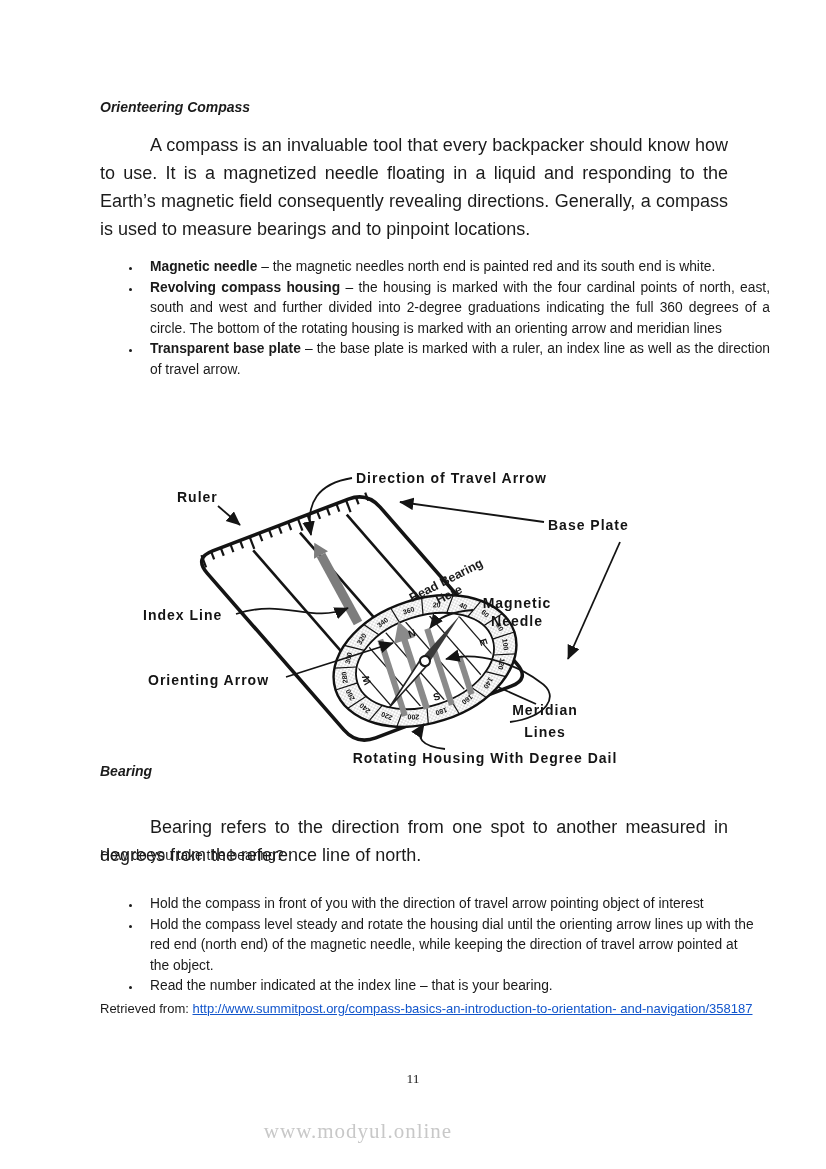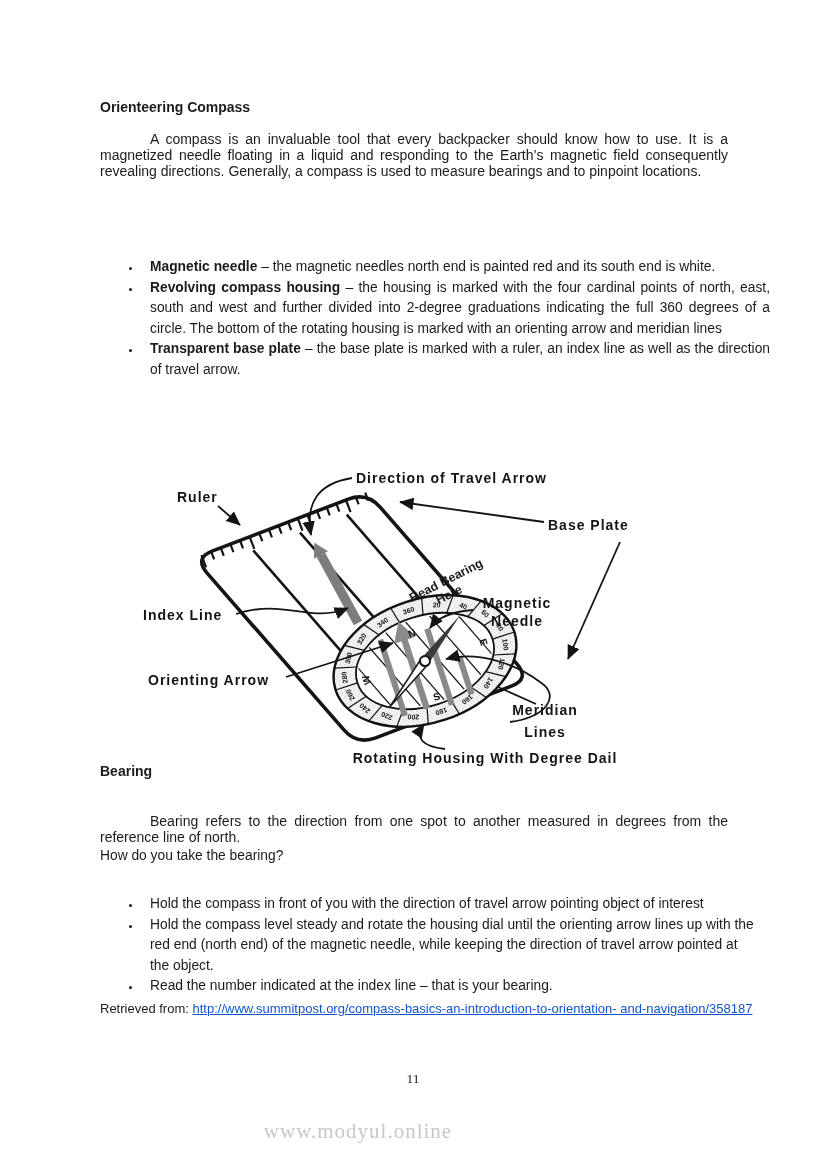--- a/index.html
+++ b/index.html
@@ -1,22 +1,22 @@
 <!DOCTYPE html>
 <html><head>
 <meta charset="utf-8">
 <style>
   html,body{margin:0;padding:0;background:#ffffff;}
   .page{
     position:relative;width:826px;height:1169px;background:#ffffff;overflow:hidden;
     font-family:"Liberation Sans","DejaVu Sans",sans-serif;color:#1b1b1b;
   }
   .abs{position:absolute;left:100px;width:628px;}
-  .h1{font-size:14px;font-weight:bold;}
-  .body-text{font-size:14px;line-height:16px;text-align:justify;}
+  .h1{font-size:14px;font-weight:bold;font-style:italic;}
+  .body-text{font-size:18px;line-height:28px;text-align:justify;}
   .indent{text-indent:50px;}
   ul.doc-list{margin:0;padding:0 0 0 42px;list-style:disc outside;}
   ul.doc-list li{font-size:13.8px;line-height:20.6px;text-align:justify;padding-left:8px;margin:0;}
   ul.doc-list li::marker{font-size:11px;}
   ul.steps li{text-align:left;}
   .fig-title{font-size:14px;font-weight:bold;text-align:center;width:640px;}
   .question{font-size:13.8px;}
   .footer{font-size:13px;width:640px;white-space:nowrap;}
   .footer a{text-decoration:underline;cursor:pointer;}
   .pageno{left:0;width:826px;text-align:center;font-family:"Liberation Serif","DejaVu Serif",serif;font-size:13.5px;color:#222;}

